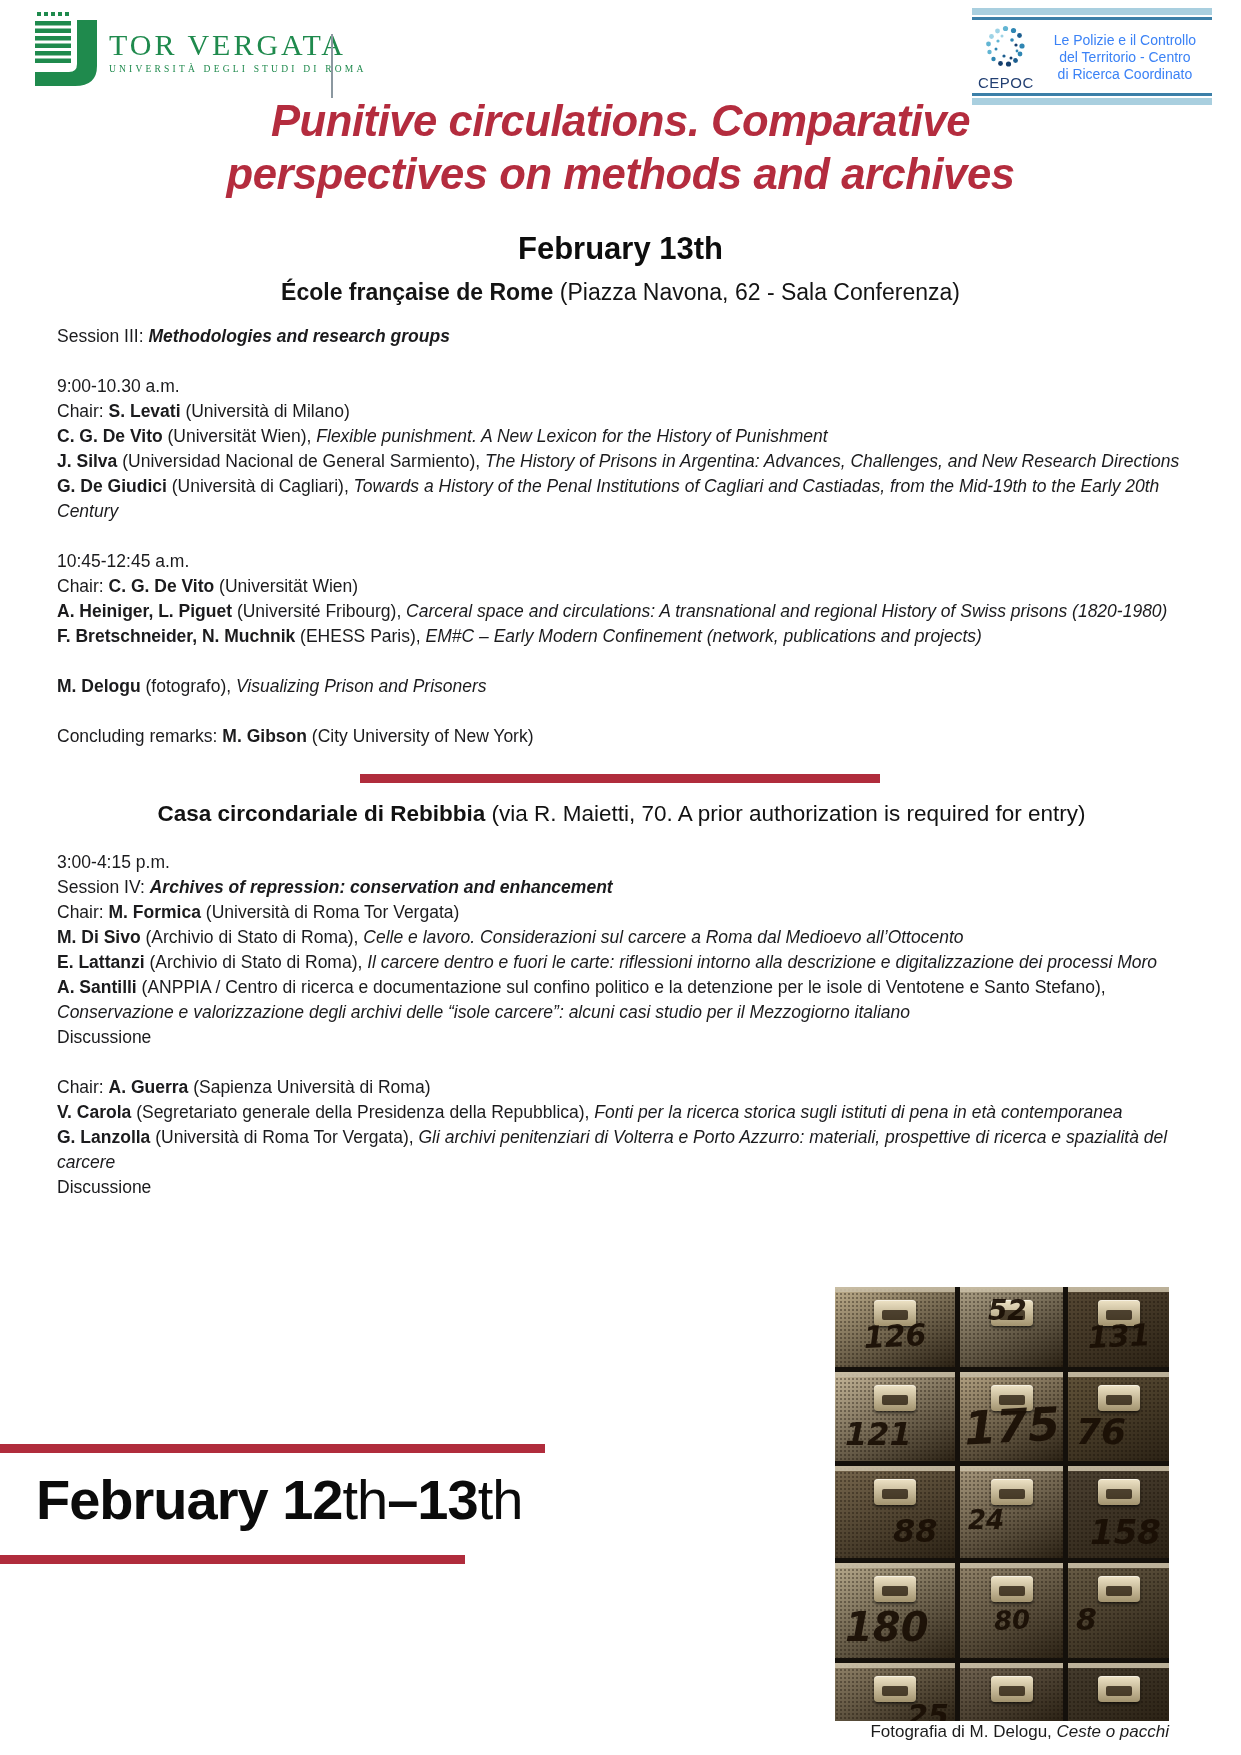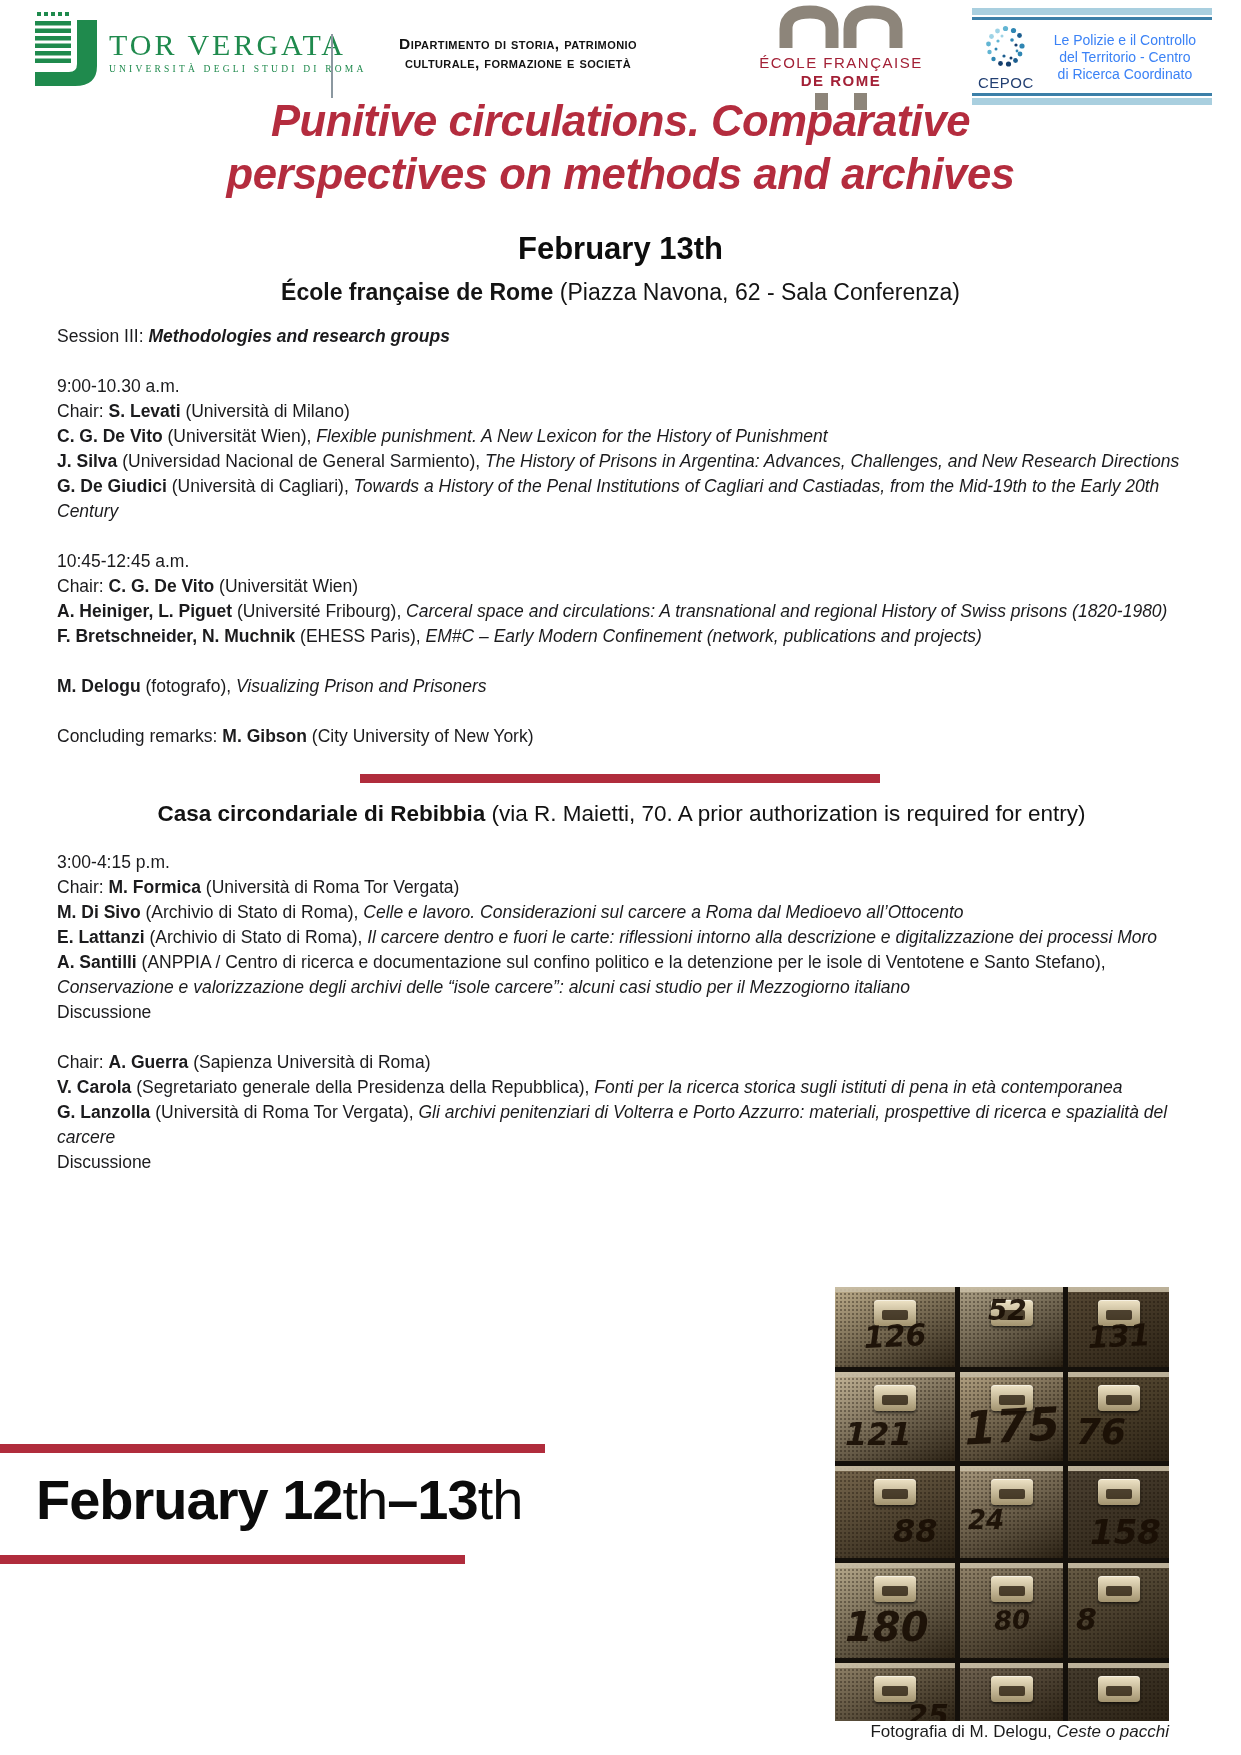--- a/index.html
+++ b/index.html
@@ -97,38 +97,21 @@
       </svg>
     </span>
     <span class="tor-text">
       <div class="tor-name">TOR VERGATA</div>
       <div class="tor-sub">UNIVERSITÀ DEGLI STUDI DI ROMA</div>
     </span>
   </div>
 
   <div class="hdr-divider"></div>
 
-  <div class="dept">
-    <div>Dipartimento di storia, patrimonio</div>
-    <div>culturale, formazione e società</div>
-  </div>
-
-  <div class="efr-logo">
-    <span>
-      <svg width="150" height="44" viewBox="0 0 150 44">
-        <path d="M20 44 V25 Q20 8 44 8 Q66 8 66 25 V44 M84 44 V25 Q84 8 106 8 Q130 8 130 25 V44" fill="none" stroke="#8d857a" stroke-width="13"></path>
-      </svg>
-    </span>
-    <div class="efr-line1">ÉCOLE FRANÇAISE</div>
-    <div class="efr-line2">DE ROME</div>
-    <div class="efr-feet">
-        <div></div>
-        <div></div>
-      </div>
-  </div>
+
 
   <div class="cepoc-box">
     <div class="c-bar-light"></div>
     <div class="c-gap"></div>
     <div class="c-bar-line"></div>
     <div class="cepoc-body">
       <div class="cepoc-left">
         <span>
           <svg width="46" height="46" viewBox="0 0 46 46">
             <g>
@@ -196,20 +179,21 @@
       <div class="block">
         <p class="pline"><span class="seg-b">M. Delogu</span><span> (fotografo), </span><span class="seg-i">Visualizing Prison and Prisoners</span></p>
       </div>
       <div class="block">
         <p class="pline"><span>Concluding remarks: </span><span class="seg-b">M. Gibson</span><span> (City University of New York)</span></p>
       </div>
       <div class="red-divider"></div>
       <div class="venue2-heading"><span class="seg-b">Casa circondariale di Rebibbia</span><span> (via R. Maietti, 70. A prior authorization is required for entry)</span></div>
       <div class="block">
         <p class="pline"><span>3:00-4:15 p.m.</span></p>
+        <p class="pline"><span>Session IV: </span><span class="seg-bi">Archives of repression: conservation and enhancement</span></p>
         <p class="pline"><span>Chair: </span><span class="seg-b">M. Formica</span><span> (Università di Roma Tor Vergata)</span></p>
         <p class="pline"><span class="seg-b">M. Di Sivo</span><span> (Archivio di Stato di Roma), </span><span class="seg-i">Celle e lavoro. Considerazioni sul carcere a Roma dal Medioevo all’Ottocento</span></p>
         <p class="pline"><span class="seg-b">E. Lattanzi</span><span> (Archivio di Stato di Roma), </span><span class="seg-i">Il carcere dentro e fuori le carte: riflessioni intorno alla descrizione e digitalizzazione dei processi Moro</span></p>
         <p class="pline"><span class="seg-b">A. Santilli</span><span> (ANPPIA / Centro di ricerca e documentazione sul confino politico e la detenzione per le isole di Ventotene e Santo Stefano), </span><span class="seg-i">Conservazione e valorizzazione degli archivi delle “isole carcere”: alcuni casi studio per il Mezzogiorno italiano</span></p>
         <p class="pline"><span>Discussione</span></p>
       </div>
       <div class="block">
         <p class="pline"><span>Chair: </span><span class="seg-b">A. Guerra</span><span> (Sapienza Università di Roma)</span></p>
         <p class="pline"><span class="seg-b">V. Carola</span><span> (Segretariato generale della Presidenza della Repubblica), </span><span class="seg-i">Fonti per la ricerca storica sugli istituti di pena in età contemporanea</span></p>
         <p class="pline"><span class="seg-b">G. Lanzolla</span><span> (Università di Roma Tor Vergata), </span><span class="seg-i">Gli archivi penitenziari di Volterra e Porto Azzurro: materiali, prospettive di ricerca e spazialità del carcere</span></p>

